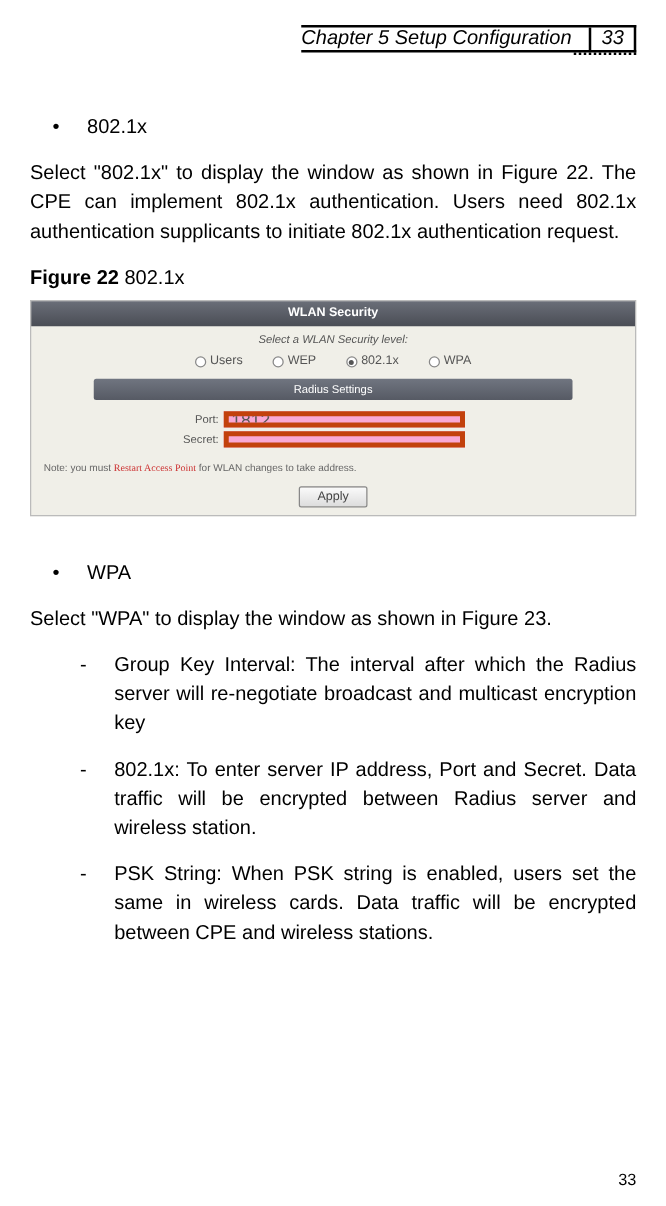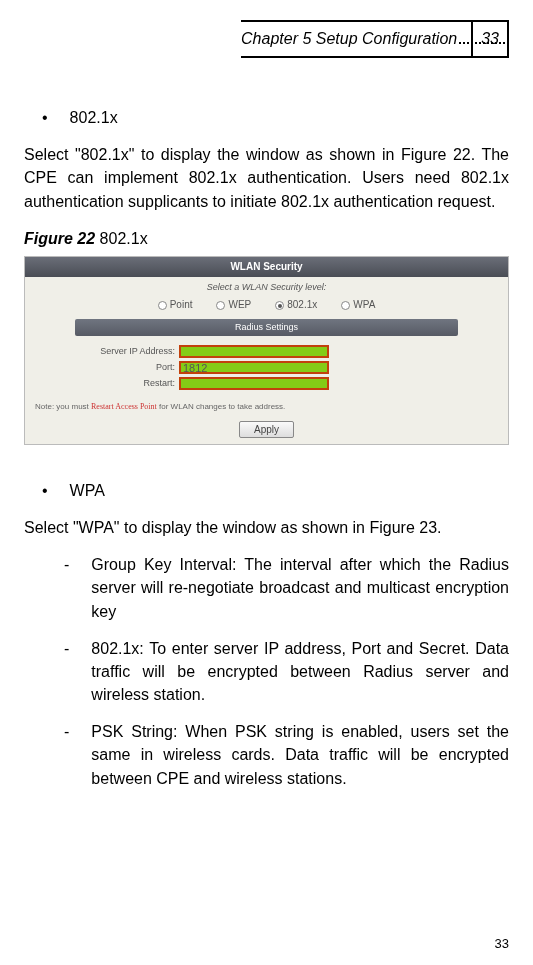--- a/index.html
+++ b/index.html
@@ -12,21 +12,21 @@
       position: relative;
       padding: 20px 24px;
     }
     .header-wrap {
       border-right: 2px solid #000;
       border-top: 2px solid #000;
       border-bottom: 2px solid #000;
       display: inline-flex;
       align-items: center;
       padding: 0 0 0 0;
-      height: 38px;
+      height: 22px;
     }
     .header-wrap .chap-title{
       font-style: italic;
       padding: 0 14px 0 0;
     }
     .header-wrap .pg{
       font-style: italic;
       border-left: 2px solid #000;
       padding: 0 8px;
       height:100%;
@@ -44,21 +44,21 @@
       top:22px;
       width:50px;
       border-bottom:2px dotted #000;
     }
 
     .content { margin-top: 48px; font-size: 16px; line-height: 1.45; }
     .bullet-row { display: flex; gap: 22px; margin: 10px 0 14px 18px; }
     .bullet-dot { font-size: 16px; }
     .para { text-align: justify; margin-bottom: 14px; }
     .fig-label { margin: 6px 0 6px 0; }
-    .fig-label b { font-weight: bold; font-style: italic; }
+    .fig-label b { font-weight: bold; }
 
     
     .figure {
       border: 1px solid #bbb;
       width: 100%;
       background: #f0efe8;
       font-family: Tahoma, Arial, sans-serif;
       font-size: 10px;
       color: #444;
       margin-bottom: 34px;
@@ -96,22 +96,22 @@
     }
     .radius-bar{
       background: linear-gradient(#707580,#565a64);
       color:#fff;text-align:center;font-weight:normal;padding:2px;font-size:9px;
       margin:0 50px;border-radius:2px;
     }
     .form-area{padding:6px 50px 4px;}
     .form-row{display:flex;align-items:center;margin:3px 0;gap:4px;}
     .form-label{width:100px;text-align:right;color:#555;font-size:9px;}
     .form-input{
-      flex:0 0 110px;height:13px;border:2px solid #c2410c;background:#84cc16;
-      font-size:11px;padding:0 2px;color:#555;
+      flex:0 0 110px;height:13px;border:4px solid #c2410c;background:#f9a8d4;
+      font-size:14px;padding:0 2px;color:#555;
     }
     .note-row{font-size:8px;color:#666;padding:4px 10px;}
     .note-row .red{color:#c33;font-family:Liberation Serif, serif;}
     .apply-row{display:flex;justify-content:center;padding:4px 8px 6px;}
     .apply-btn{
       border:1px solid #888;background:linear-gradient(#fafafa,#ddd);
       padding:2px 14px;font-size:10px;color:#444;border-radius:2px;
     }
 
     .dash-list{margin-left:40px;}
@@ -149,47 +149,43 @@
   <p class="fig-label">
     <b>Figure 22</b><span> 802.1x</span>
   </p>
 
   <div class="figure">
     <div class="fig-title-bar">WLAN Security</div>
     <div class="fig-subhead">Select a WLAN Security level:</div>
     <div class="radio-row">
       <div class="radio-item">
           <span class="radio-circle"></span>
-          <span>Point</span>
+          <span>Users</span>
         </div>
       <div class="radio-item">
           <span class="radio-circle"></span>
           <span>WEP</span>
         </div>
       <div class="radio-item">
           <span class="radio-circle sel"></span>
           <span>802.1x</span>
         </div>
       <div class="radio-item">
           <span class="radio-circle"></span>
           <span>WPA</span>
         </div>
     </div>
     <div class="radius-bar">Radius Settings</div>
     <div class="form-area">
-      <div class="form-row">
-        <span class="form-label">Server IP Address:</span>
-        <input class="form-input" value="" style="">
-      </div>
       <div class="form-row">
         <span class="form-label">Port:</span>
         <input class="form-input" value="1812" style="">
       </div>
       <div class="form-row">
-        <span class="form-label">Restart:</span>
+        <span class="form-label">Secret:</span>
         <input class="form-input" value="" style="">
       </div>
     </div>
     <div class="note-row">
       <span>Note: you must </span><span class="red">Restart Access Point</span><span> for WLAN changes to take address.</span>
     </div>
     <div class="apply-row">
       <button class="apply-btn">Apply</button>
     </div>
   </div>

